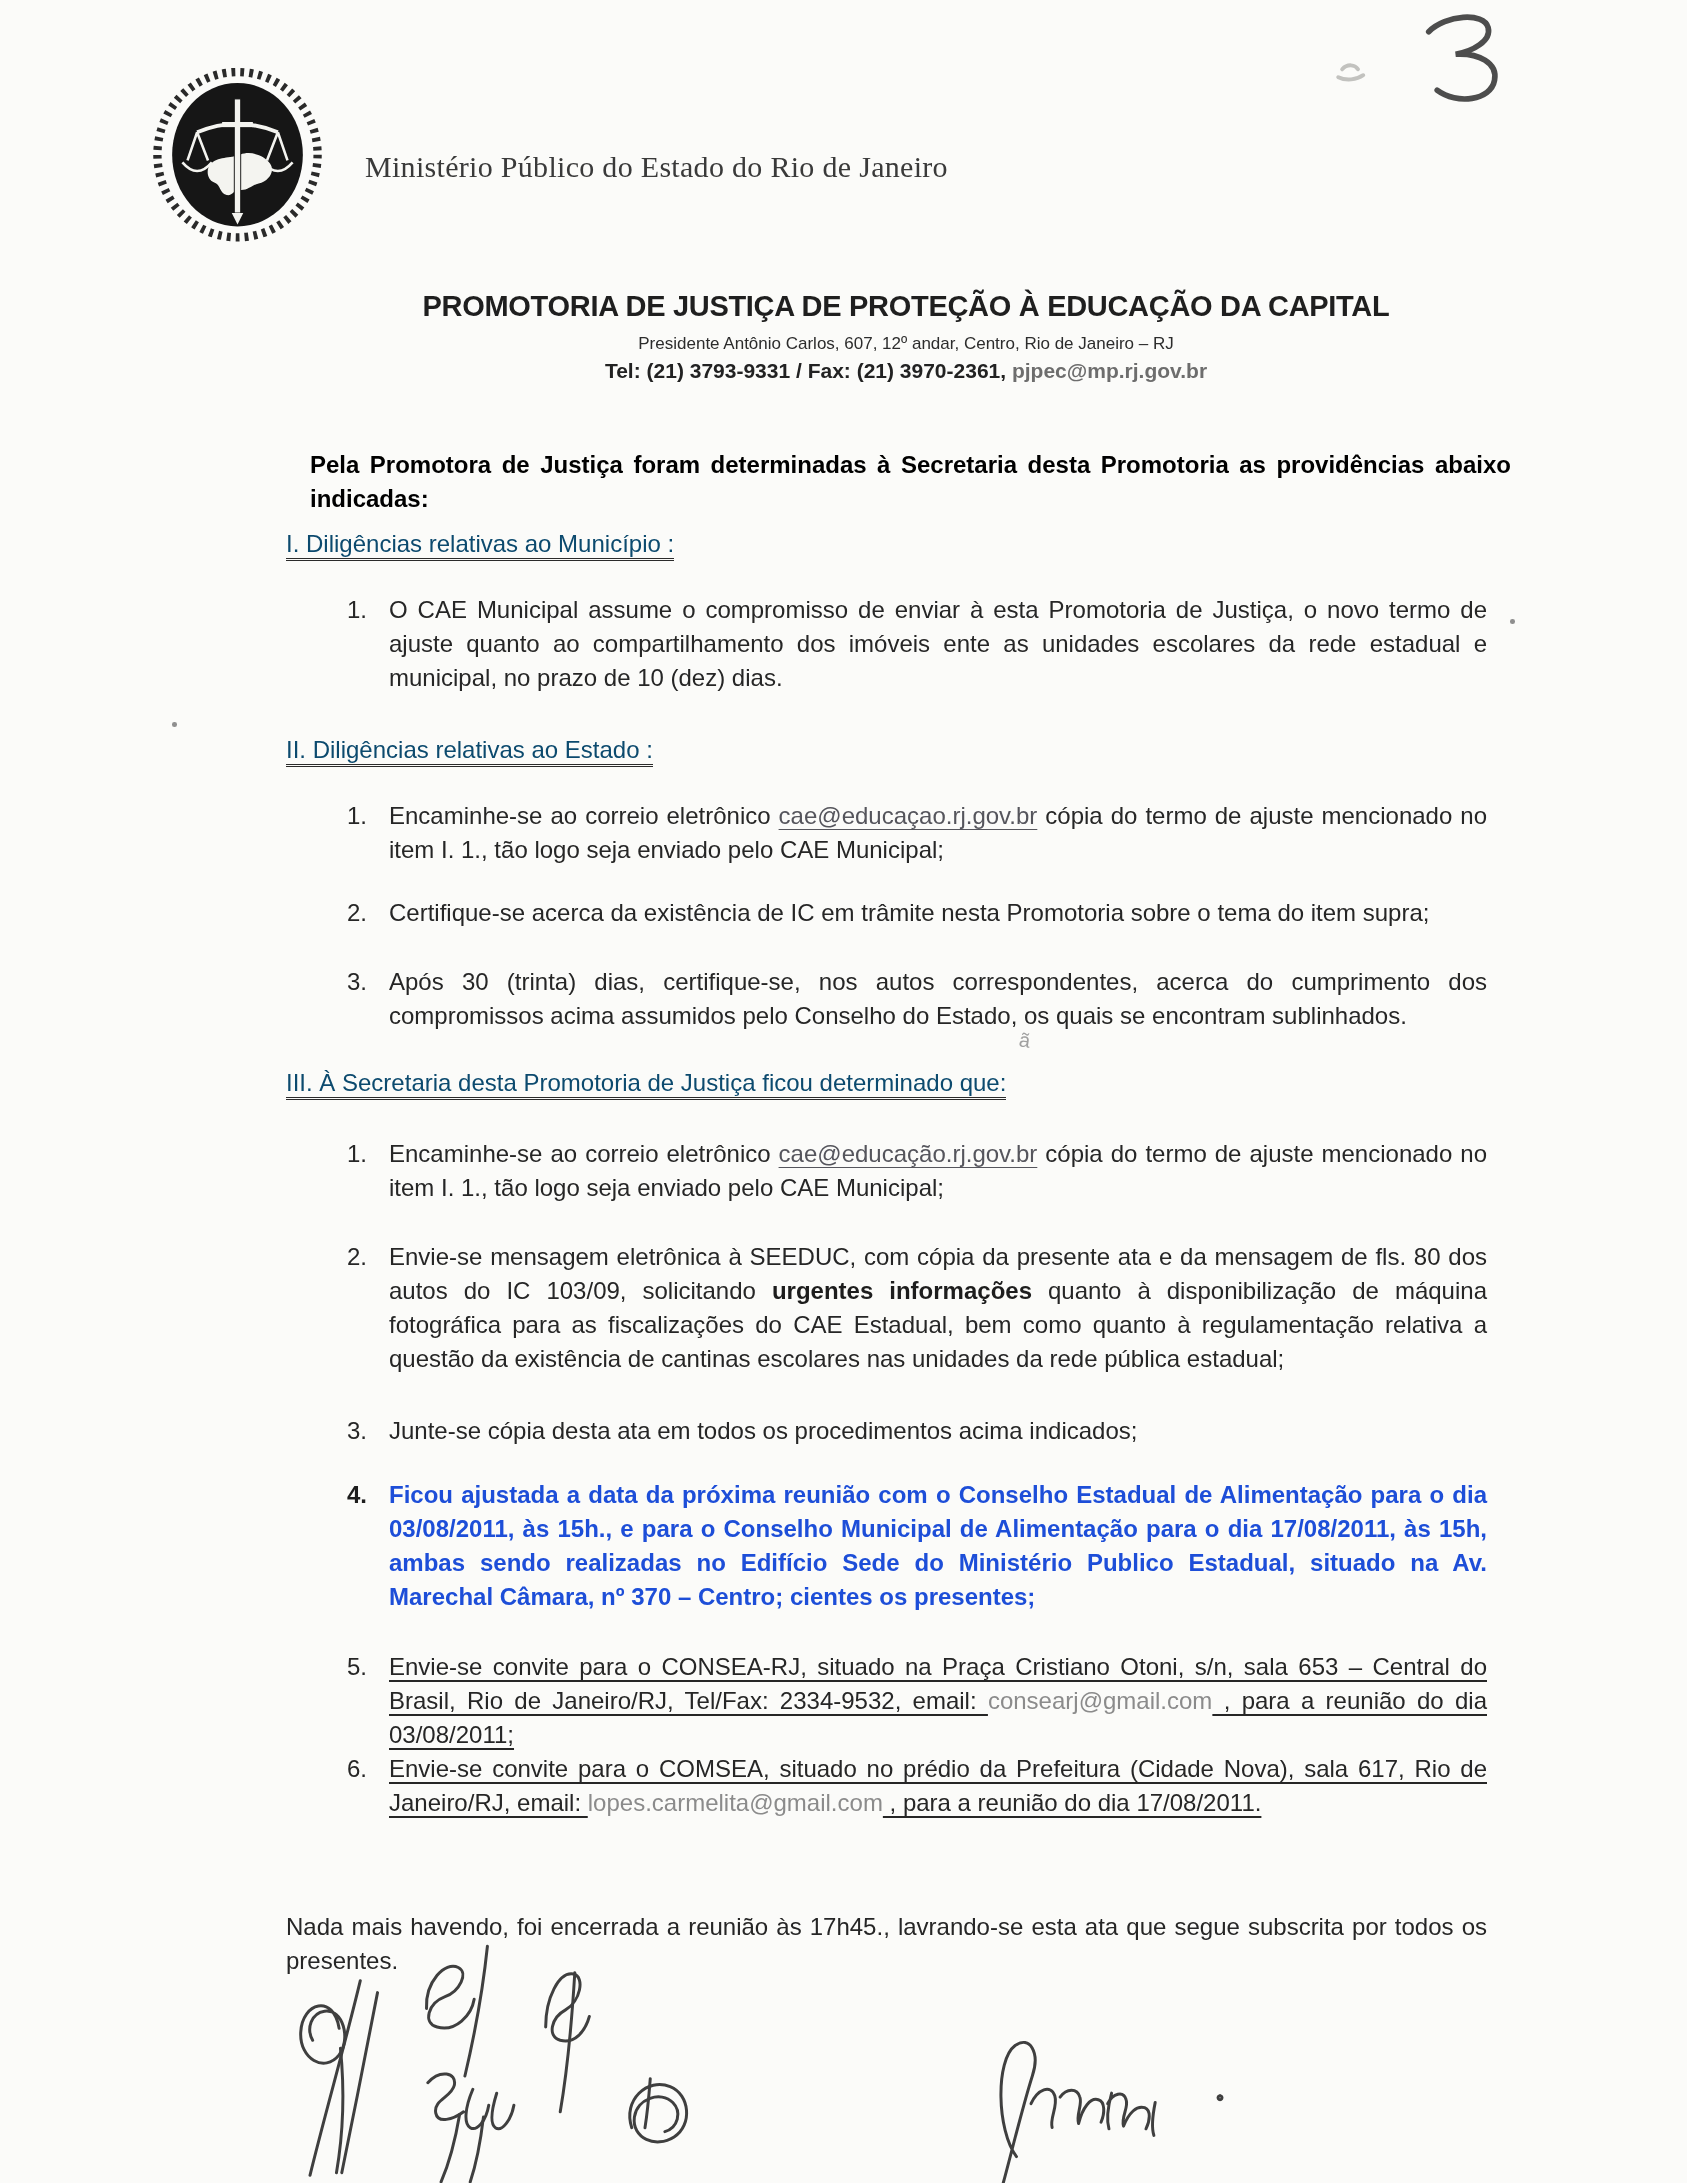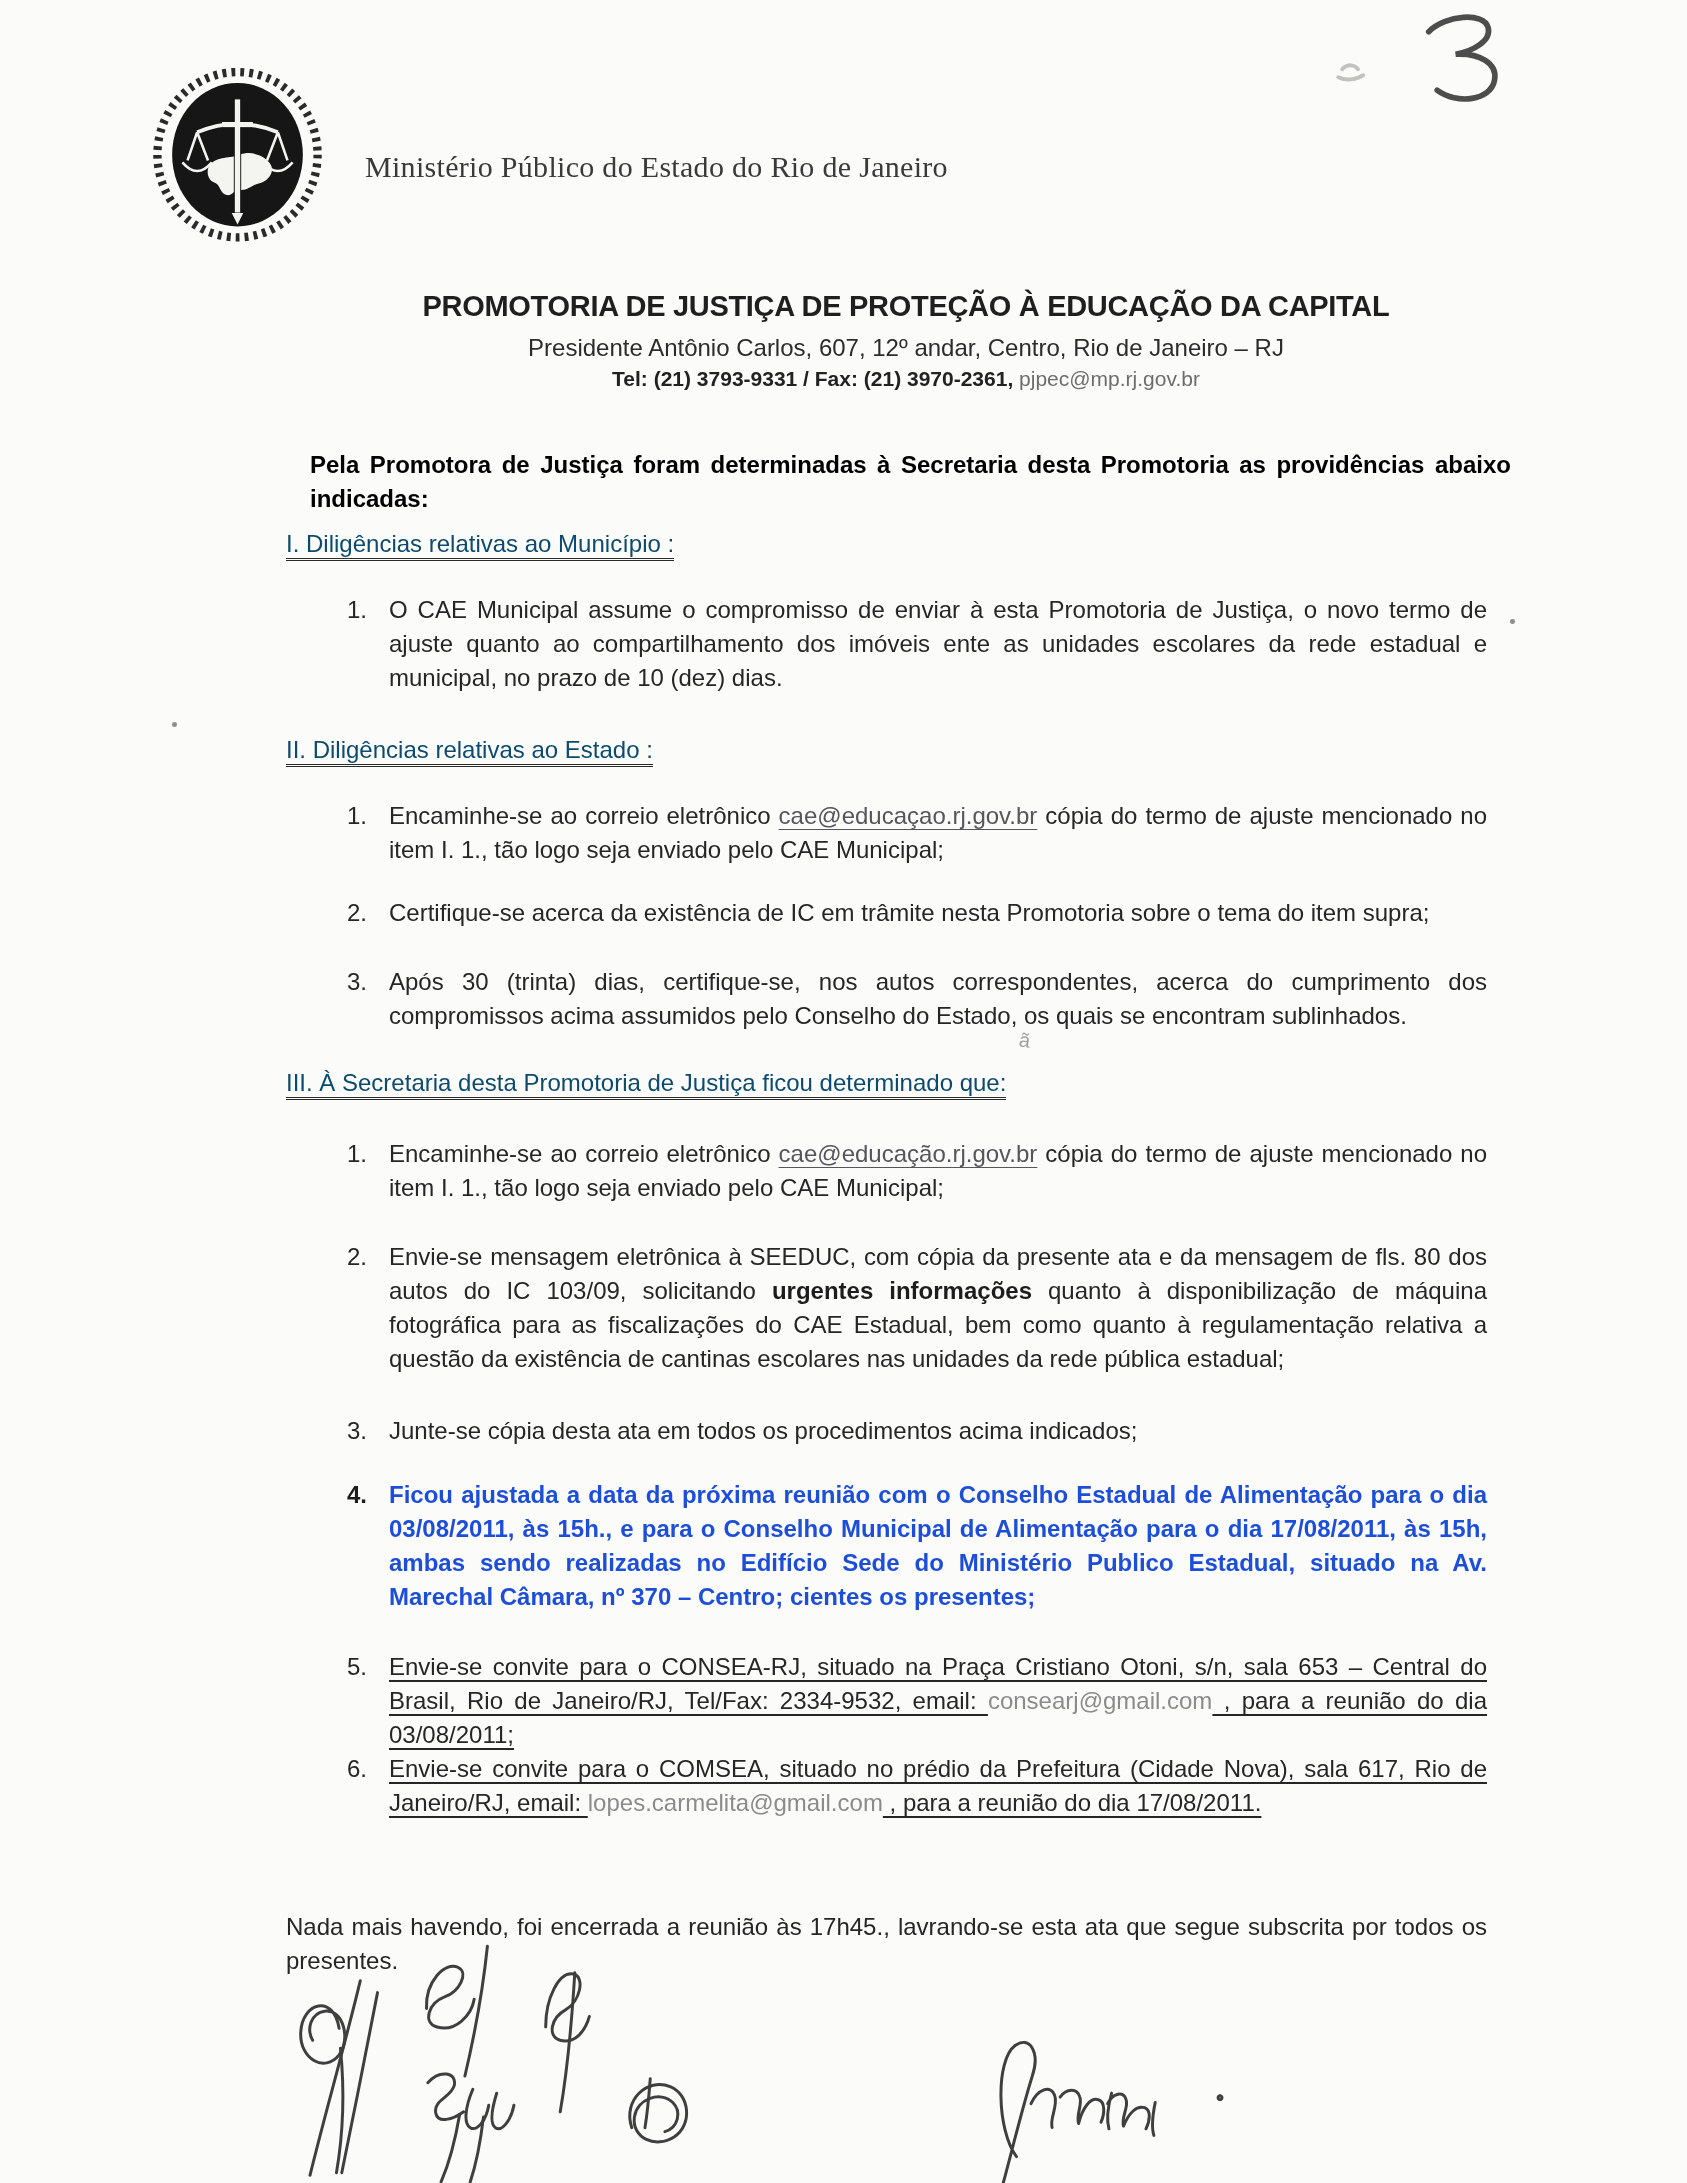--- a/index.html
+++ b/index.html
@@ -17,23 +17,23 @@
     position:absolute;left:365px;top:148px;
     font-family:"Liberation Serif",serif;
     font-size:30px;line-height:37px;color:#3a3a3a;letter-spacing:0.3px;
     white-space:nowrap;
     text-align:center;
   }
   .pageno-svg{position:absolute;left:1416px;top:9.3px;width:99px;height:99px;}
   .smudge-svg{position:absolute;left:1333px;top:60px;width:46px;height:26.5px;}
   .head-center{position:absolute;left:284px;top:290px;width:1244px;text-align:center;}
   .doc-title{font-size:29px;font-weight:bold;letter-spacing:-0.3px;color:#1f1f1f;white-space:nowrap;text-align:center;}
-  .doc-address{margin-top:10.6px;font-size:24px;color:#2c2c2c;}
+  .doc-address{margin-top:10.6px;font-size:17px;color:#2c2c2c;}
   .doc-contact{margin-top:5.3px;font-size:21px;font-weight:bold;color:#222;}
-  .doc-contact .email{font-weight:normal;color:#6d6d6d;margin-top:24px;}
+  .doc-contact .email{font-weight:bold;color:#6d6d6d;margin-top:24px;}
   
   .blk{position:absolute;left:286px;width:1201px;font-size:24px;line-height:34px;}
   .intro{font-weight:bold;text-align:justify;color:#000000;margin-left:24px;}
   .sec-heading{font-size:24px;color:#0c4a6e;}
   .hul{border-bottom:3.3px double #2b2b2b;padding-bottom:1.3px;}
   .item{display:flex;}
   .item .num{flex:0 0 42px;margin-left:61px;}
   .item .txt{flex:1;text-align:justify;}
   .bold{font-weight:bold;color:#1d1d1d;}
   .txt.allbold{font-weight:bold;color:#1d4ed8;}

